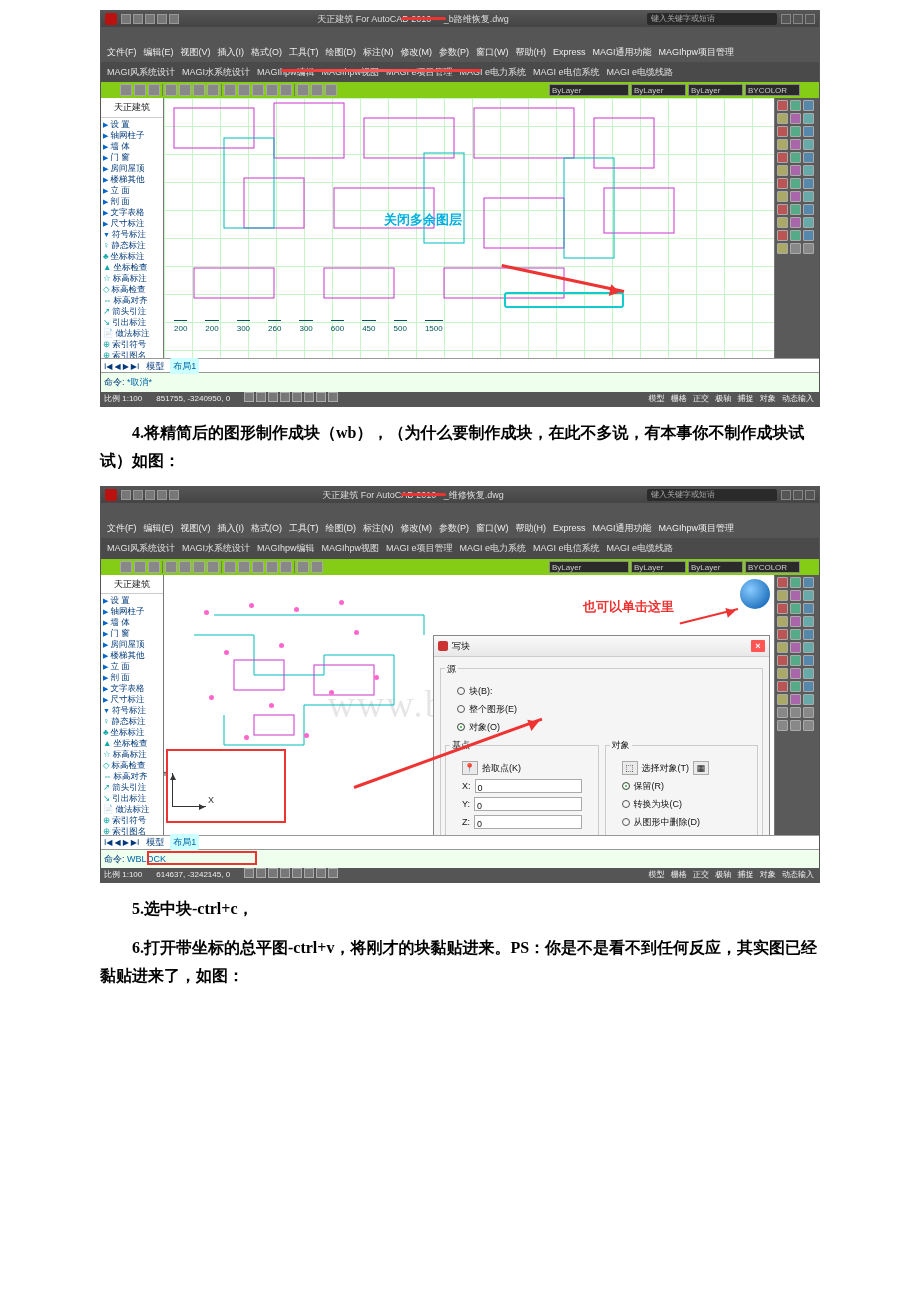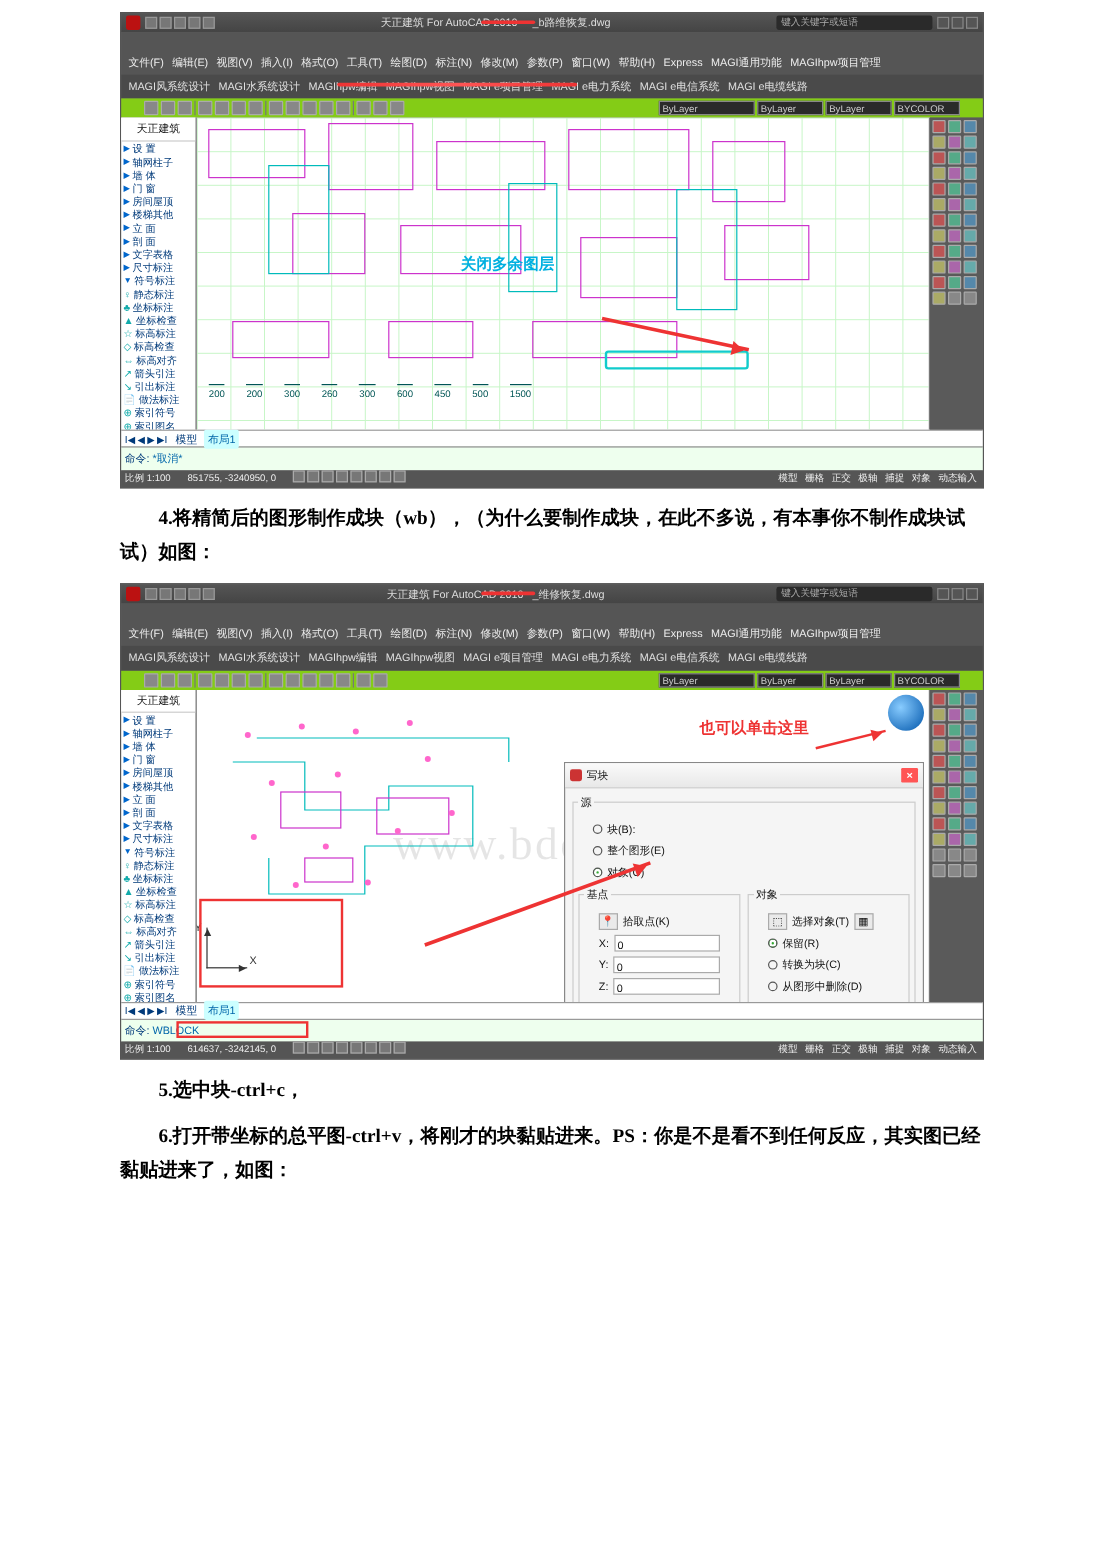--- a/index.html
+++ b/index.html
@@ -168,21 +168,21 @@
   }
   .arrowto-circle {
     position:absolute; right:36px; top:33px; width:60px; height:0; border-top:2px solid #e33;
     transform-origin: right center; transform: rotate(-14deg);
   }
   .arrowto-circle::after{
     content:""; position:absolute; right:-2px; top:-5px; border:5px solid transparent; border-left:9px solid #e33;
   }
   
   .dialog {
-    position:absolute; right:4px; top:60px; width:300px; background:#f5f5f5; border:1px solid #888; color:#111;
+    position:absolute; right:4px; top:60px; width:337px; background:#f5f5f5; border:1px solid #888; color:#111;
     font-size:9px;
   }
   .dialog .dtitle { background:linear-gradient(#fafafa,#e8e8e8); padding:2px 4px; display:flex; align-items:center; gap:4px; border-bottom:1px solid #ccc;}
   .dialog .dtitle .dicon{ width:10px;height:10px;background:#c33;border-radius:2px;}
   .dialog .dtitle .x{ margin-left:auto; width:14px;height:12px;background:#f55;color:#fff;text-align:center;line-height:12px;font-weight:bold;border-radius:1px;}
   .dialog .dbody{ padding:4px 6px; }
   .dialog fieldset{ border:1px solid #ccc; padding:4px; margin-bottom:4px;}
   .dialog legend{ font-size:9px; padding:0 2px;}
   .dialog .row{ display:flex; align-items:center; gap:4px; margin:2px 12px;}
   .dialog .radio{ width:8px;height:8px;border:1px solid #555;border-radius:50%;}

